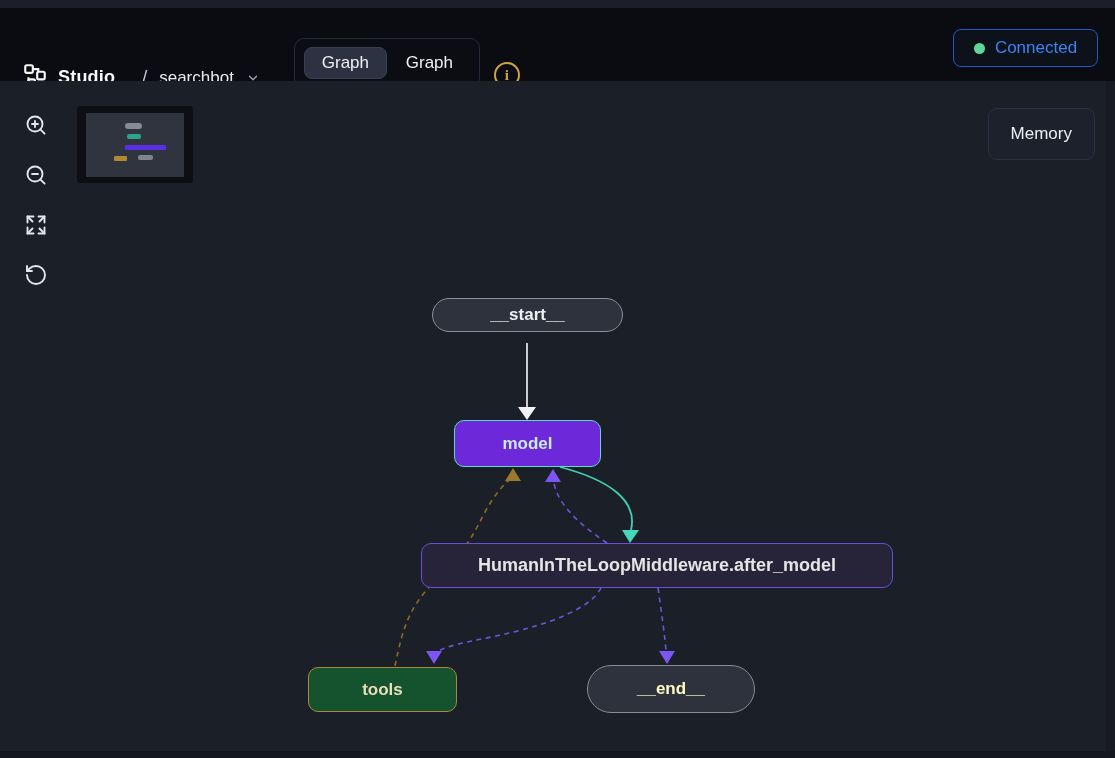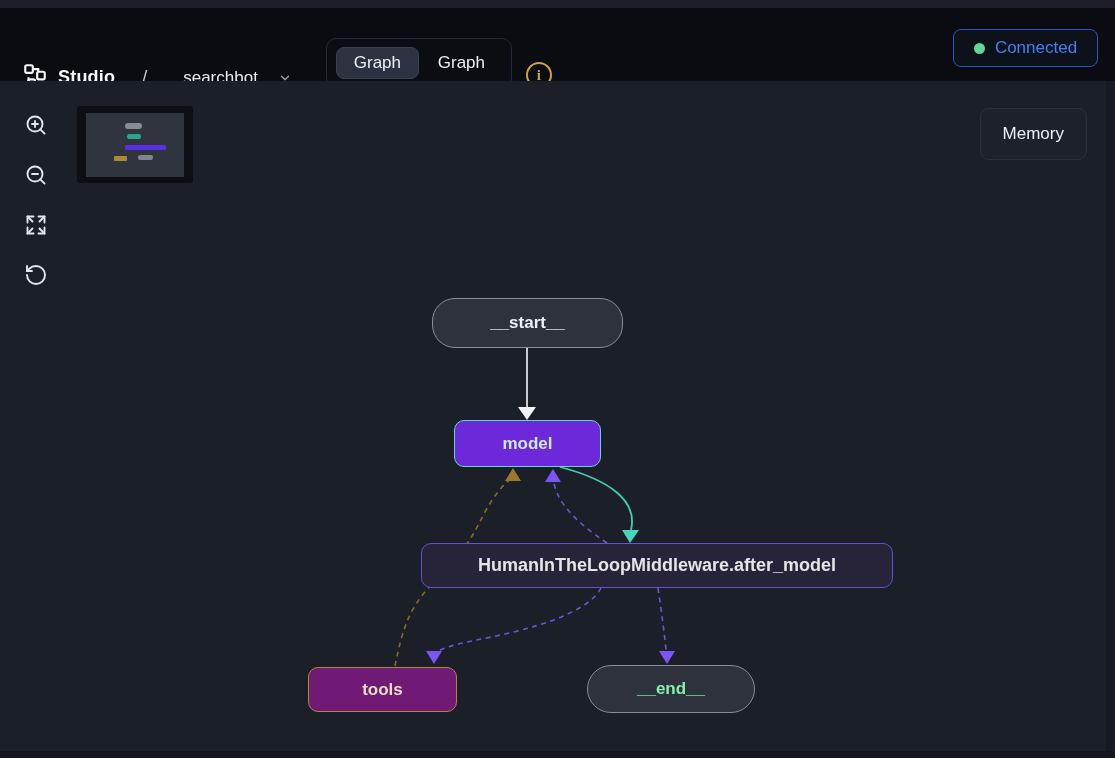--- a/index.html
+++ b/index.html
@@ -12,21 +12,21 @@
 
   
   .header {
     position: absolute; top: 8px; left: 0; width: 1115px; height: 81px;
     background: #0a0c11; border-bottom: 1px solid #232737;
     display: flex; align-items: flex-end;
   }
   .logo { margin-left: 22px; display: flex; align-items: center; color: #f5f6f8; }
   .app-name { margin-left: 10px; font-size: 18px; font-weight: 700; color: #f5f6f8; letter-spacing: .2px; }
   .crumb-sep { margin-left: 27px; font-size: 18px; color: #c7ccd6; font-weight: 400; }
-  .project { margin-left: 36px; display: flex; align-items: center; gap: 20px; cursor: pointer; }
+  .project { margin-left: 12px; display: flex; align-items: center; gap: 12px; cursor: pointer; }
   .project-name { font-size: 17px; color: #e6e9ee; }
   .chevron { color: #9aa1ad; display: flex; }
 
   .segmented {
     margin-left: 34px; width: 186px; height: 50px;
     border: 1px solid #252a39; border-radius: 10px;
     display: flex; align-items: center; padding: 0 9px; gap: 2px;
     background: #0b0d13;
   }
   .segment {
@@ -63,43 +63,43 @@
 
   
   .minimap {
     position: absolute; left: 77px; top: 25px; width: 116px; height: 77px;
     background: #0d0f15; border-radius: 3px; cursor: pointer;
   }
   .minimap-inner { position: absolute; left: 9px; top: 7px; width: 98px; height: 64px; background: #30343e; }
   .mini { position: absolute; }
 
   
-  .panel-buttons { position: absolute; right: 28px; top: 27px; display: flex; gap: 10px; }
+  .panel-buttons { position: absolute; right: 20px; top: 27px; display: flex; gap: 10px; }
   .panel-btn {
     height: 52px; padding: 0 22px; background: #1d212b; border: 1px solid #2c3140;
     border-radius: 9px; display: flex; align-items: center; gap: 11px;
     font-size: 17px; color: #eceef2; cursor: pointer; font-weight: 400;
   }
   .panel-btn svg { color: #eceef2; }
 
   
   .node {
     position: absolute; display: flex; align-items: center; justify-content: center;
     font-weight: 700; cursor: pointer;
   }
-  .node-start  { left: 432px; top: 217px; width: 191px; height: 50px; border-radius: 23px;
+  .node-start  { left: 432px; top: 217px; width: 191px; height: 34px; border-radius: 23px;
                  background: #2d323c; border: 1px solid #8a909c; color: #eef0f4; font-size: 17px; }
   .node-end    { left: 587px; top: 584px; width: 168px; height: 48px; border-radius: 24px;
-                 background: #2d323c; border: 1px solid #868c98; color: #86efac; font-size: 17px; }
+                 background: #2d323c; border: 1px solid #868c98; color: #fef9c3; font-size: 17px; }
   .node-model  { left: 454px; top: 339px; width: 147px; height: 47px; border-radius: 10px;
                  background: #6d28d9; border: 1px solid #4fe3c1; color: #c9ebe3; font-size: 17px; }
   .node-middleware { left: 421px; top: 462px; width: 472px; height: 45px; border-radius: 10px;
                  background: #272339; border: 1px solid #6a4dd8; color: #e5e5e5; font-size: 18px; font-weight: 600; }
   .node-tools  { left: 308px; top: 586px; width: 149px; height: 45px; border-radius: 10px;
-                 background: #701a75; border: 1px solid #ae8838; color: #e9ddbd; font-size: 17px; }
+                 background: #14532d; border: 1px solid #ae8838; color: #e9ddbd; font-size: 17px; }
 
   .edges { position: absolute; left: 0; top: 0; pointer-events: none; }
 </style>
 </head>
 <body>
 
 <div class="header">
   <span class="logo">
     <svg width="26" height="26" viewBox="0 0 24 24" fill="none" stroke="currentColor" stroke-width="2">
       <rect x="3" y="3" width="7" height="7" rx="1.5"></rect>

